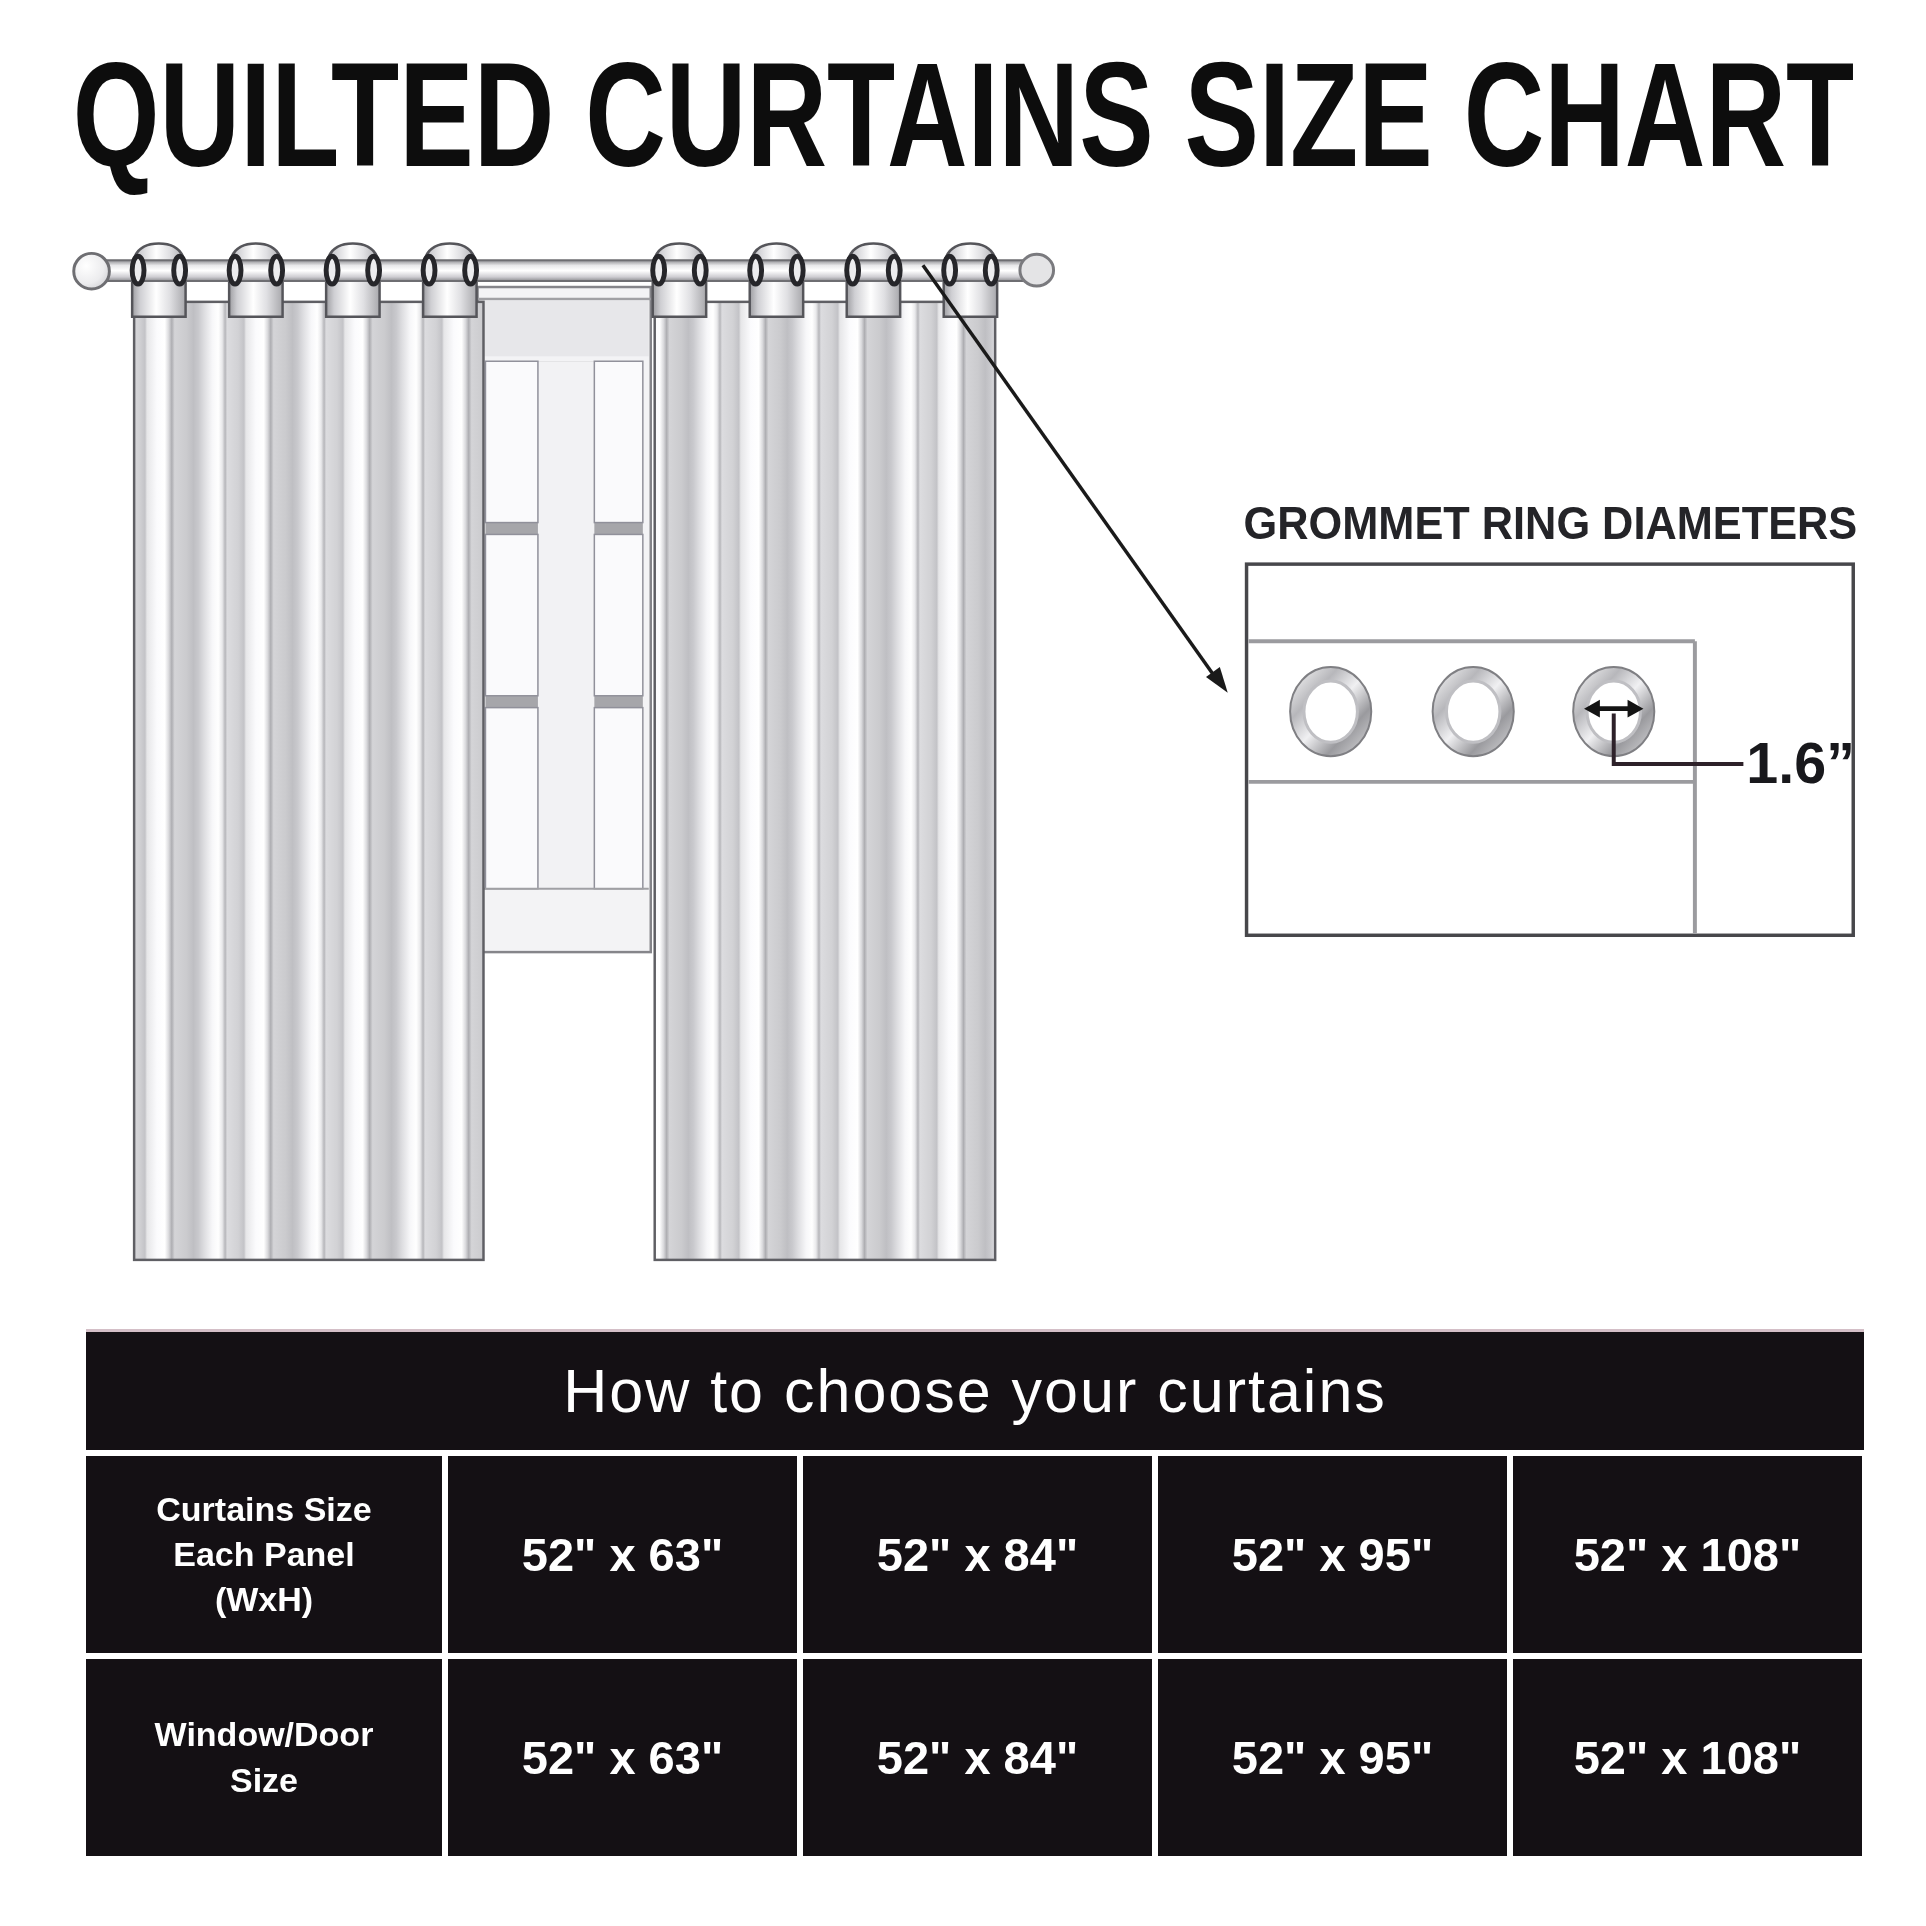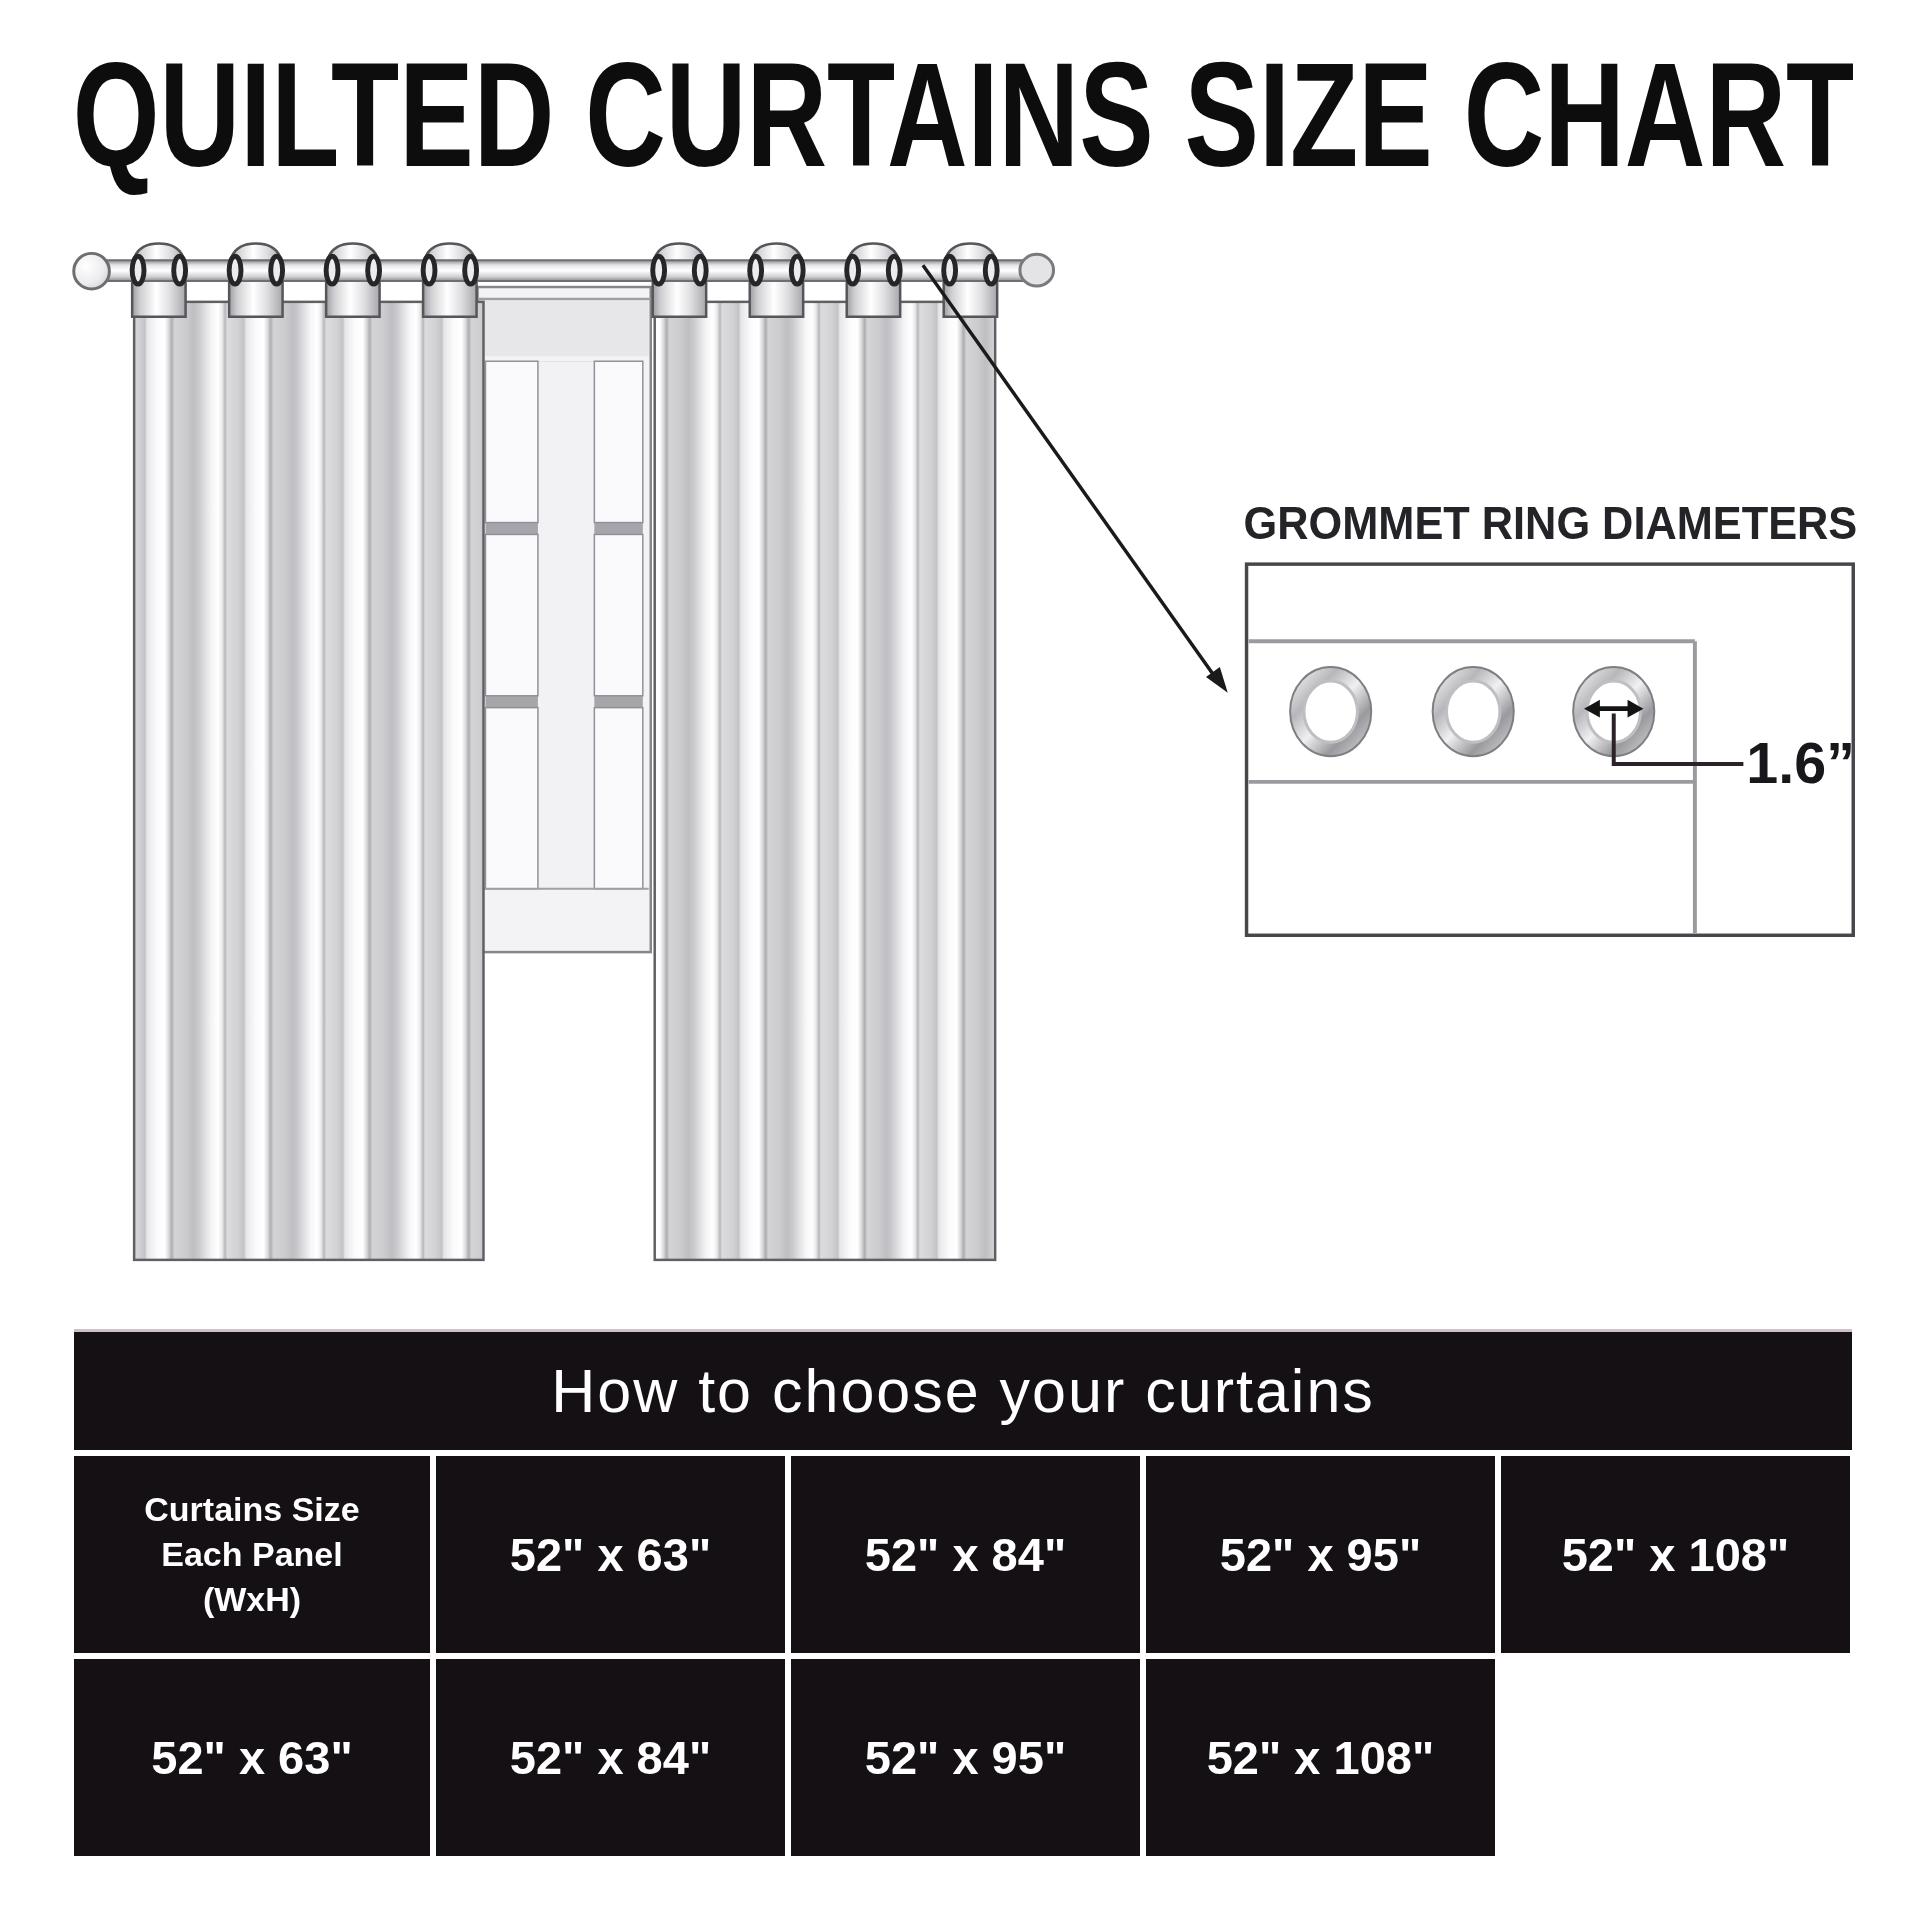--- a/index.html
+++ b/index.html
@@ -4,21 +4,21 @@
 <style>
   html,body{margin:0;padding:0;width:1927px;height:1927px;background:#ffffff;overflow:hidden;
     font-family:"Liberation Sans", sans-serif;}
   .page{position:relative;width:1734px;height:1927px;background:#ffffff;}
 
   
   .art{position:absolute;left:0;top:0;width:1927px;height:1346px;}
   svg text{font-family:"Liberation Sans", sans-serif;}
 
   
-  .size-table{position:absolute;left:74px;top:1329px;width:1778px;
+  .size-table{position:absolute;left:86px;top:1329px;width:1778px;
     border-top:3px solid #d4bfc7;background:#ffffff;}
   .tbl-header{background:#141014;color:#ffffff;height:118px;display:flex;
     align-items:center;justify-content:center;font-size:61px;font-weight:500;
     letter-spacing:2px;}
   .tbl-grid{display:grid;grid-template-columns:356px 349px 349px 349px 349px;
     column-gap:6px;row-gap:6px;margin-top:6px;background:#ffffff;}
   .cell{background:#141014;color:#ffffff;height:197px;display:flex;
     flex-direction:column;align-items:center;justify-content:center;text-align:center;}
   .cell.label{font-size:34px;font-weight:600;line-height:1.33;}
   .cell.value{font-size:47px;font-weight:600;}
@@ -172,20 +172,24 @@
       <div class="cell label">
         <span>Curtains Size</span>
         <span>Each Panel</span>
         <span>(WxH)</span>
       </div>
       <div class="cell value">52" x 63"</div>
       <div class="cell value">52" x 84"</div>
       <div class="cell value">52" x 95"</div>
       <div class="cell value">52" x 108"</div>
 
+      <div class="cell label">
+        <span>Window/Door</span>
+        <span>Size</span>
+      </div>
       <div class="cell value">52" x 63"</div>
       <div class="cell value">52" x 84"</div>
       <div class="cell value">52" x 95"</div>
       <div class="cell value">52" x 108"</div>
     </div>
   </div>
 
 </div>
 
 

